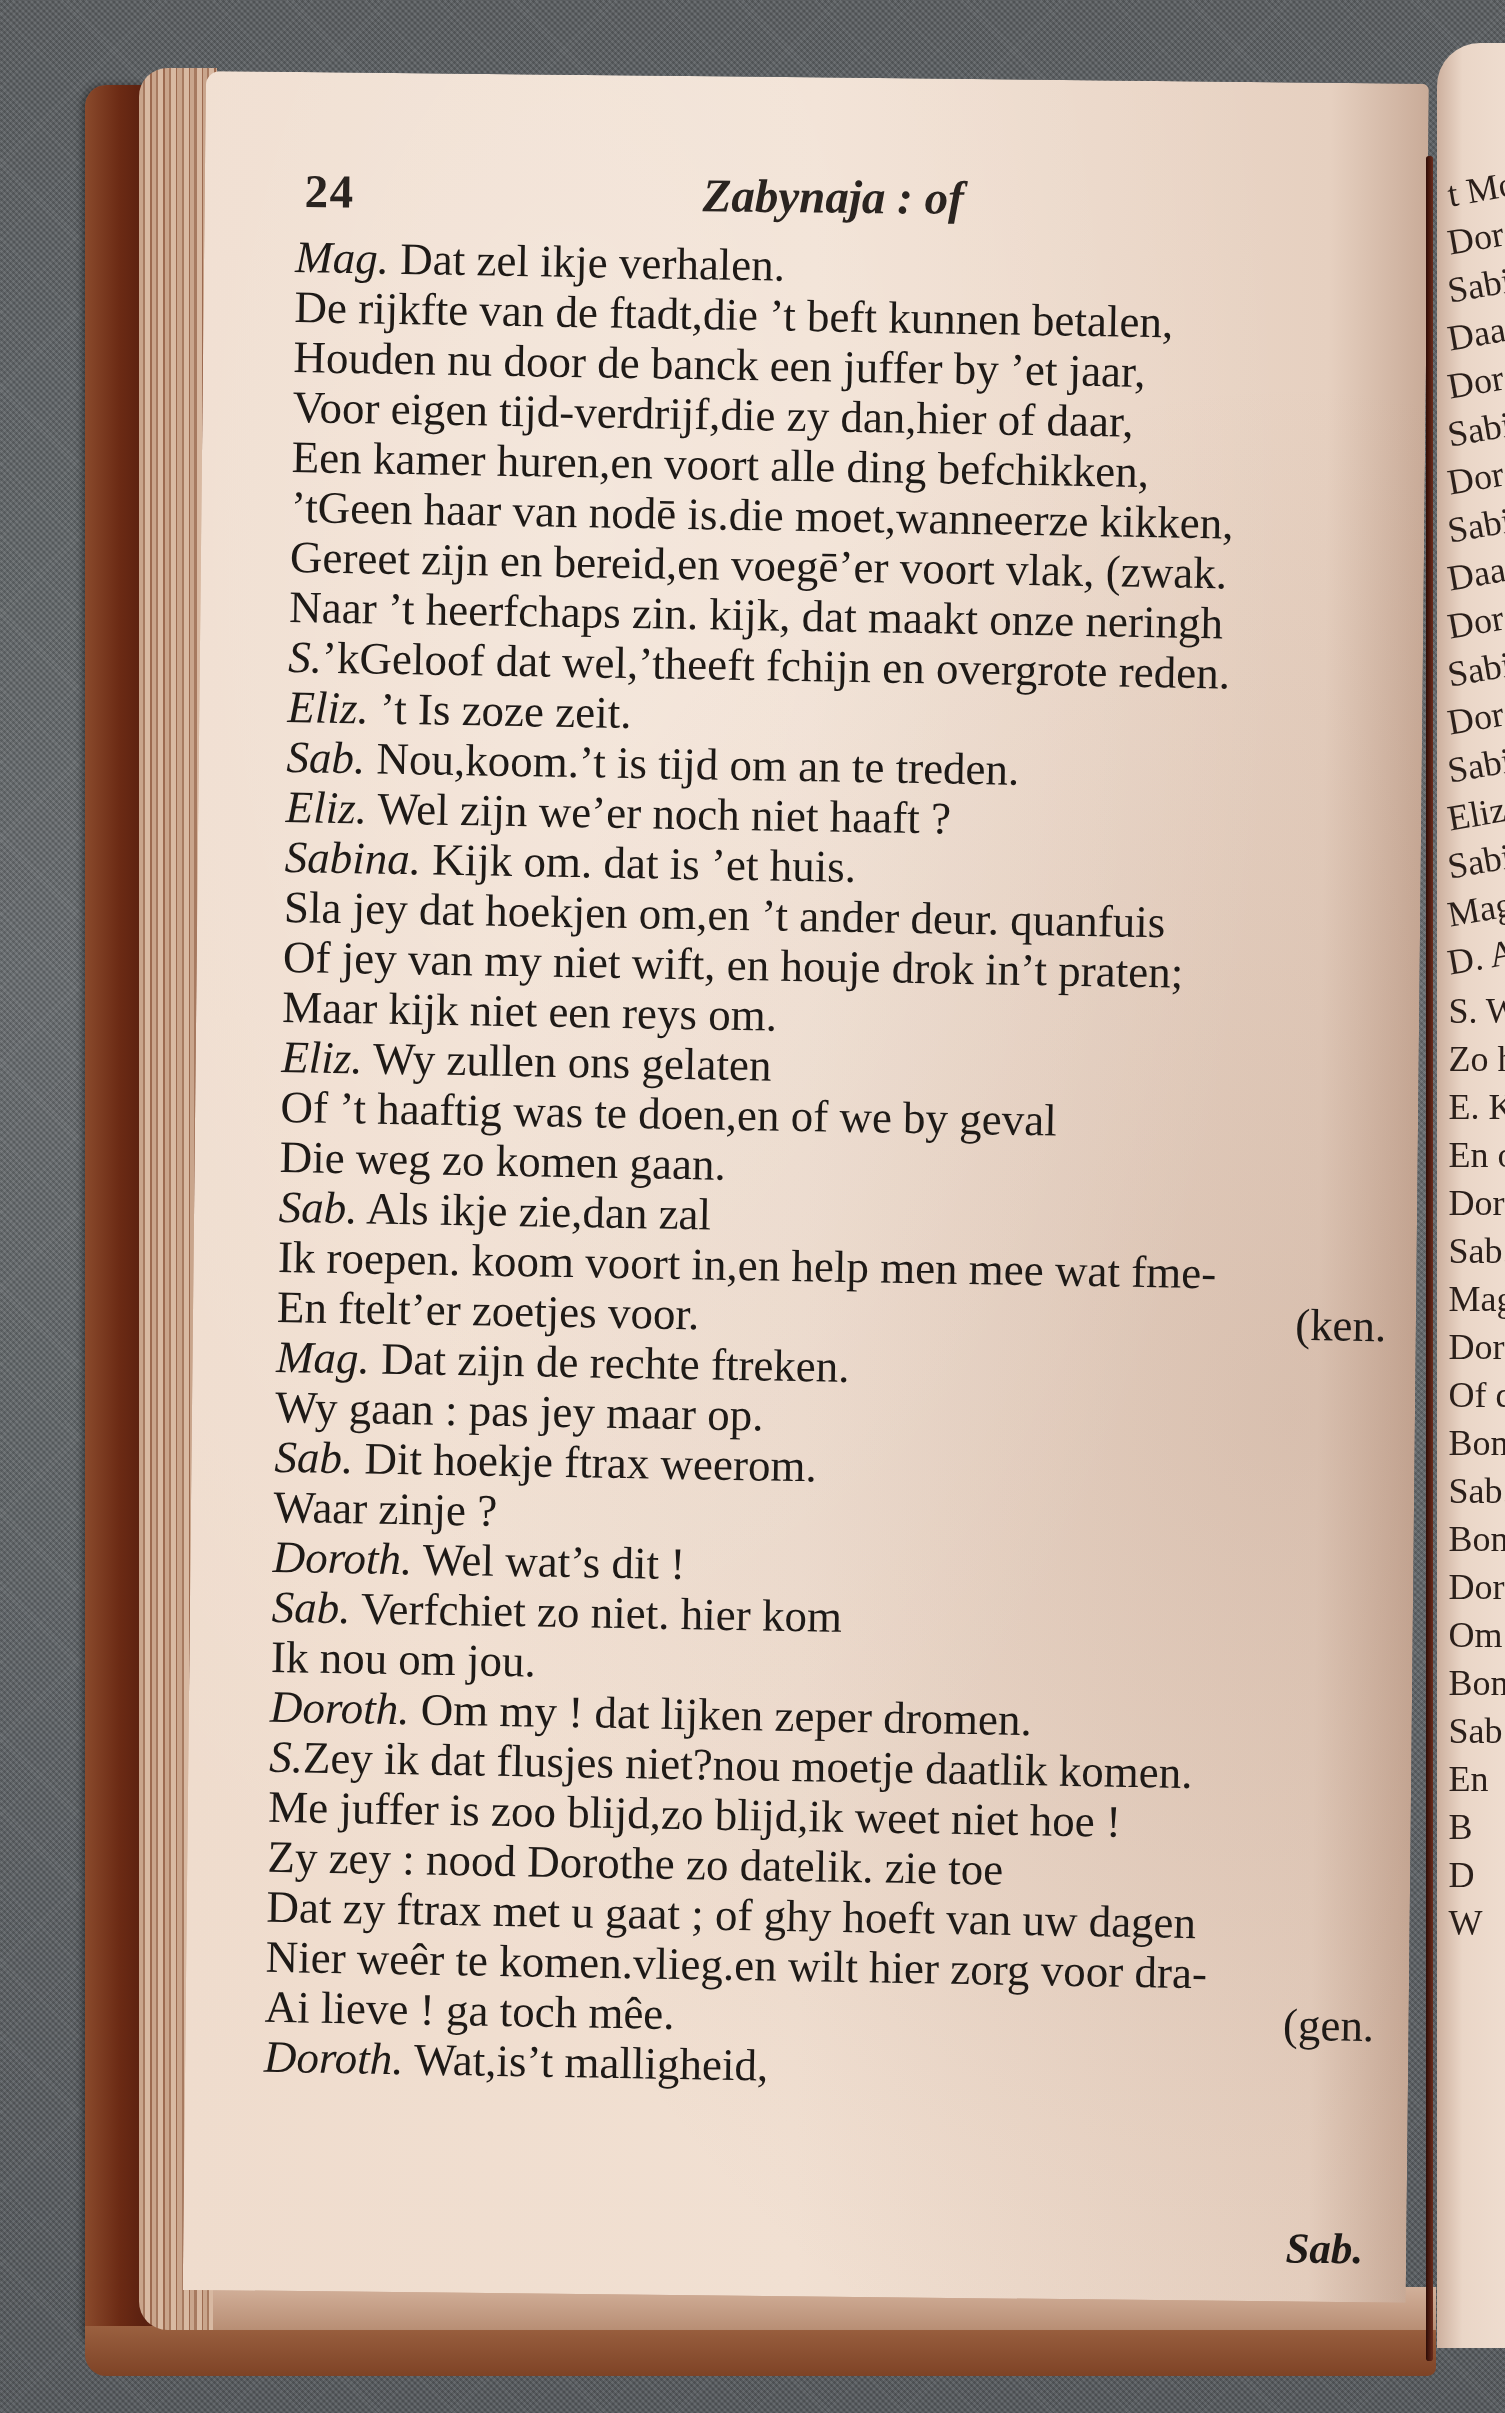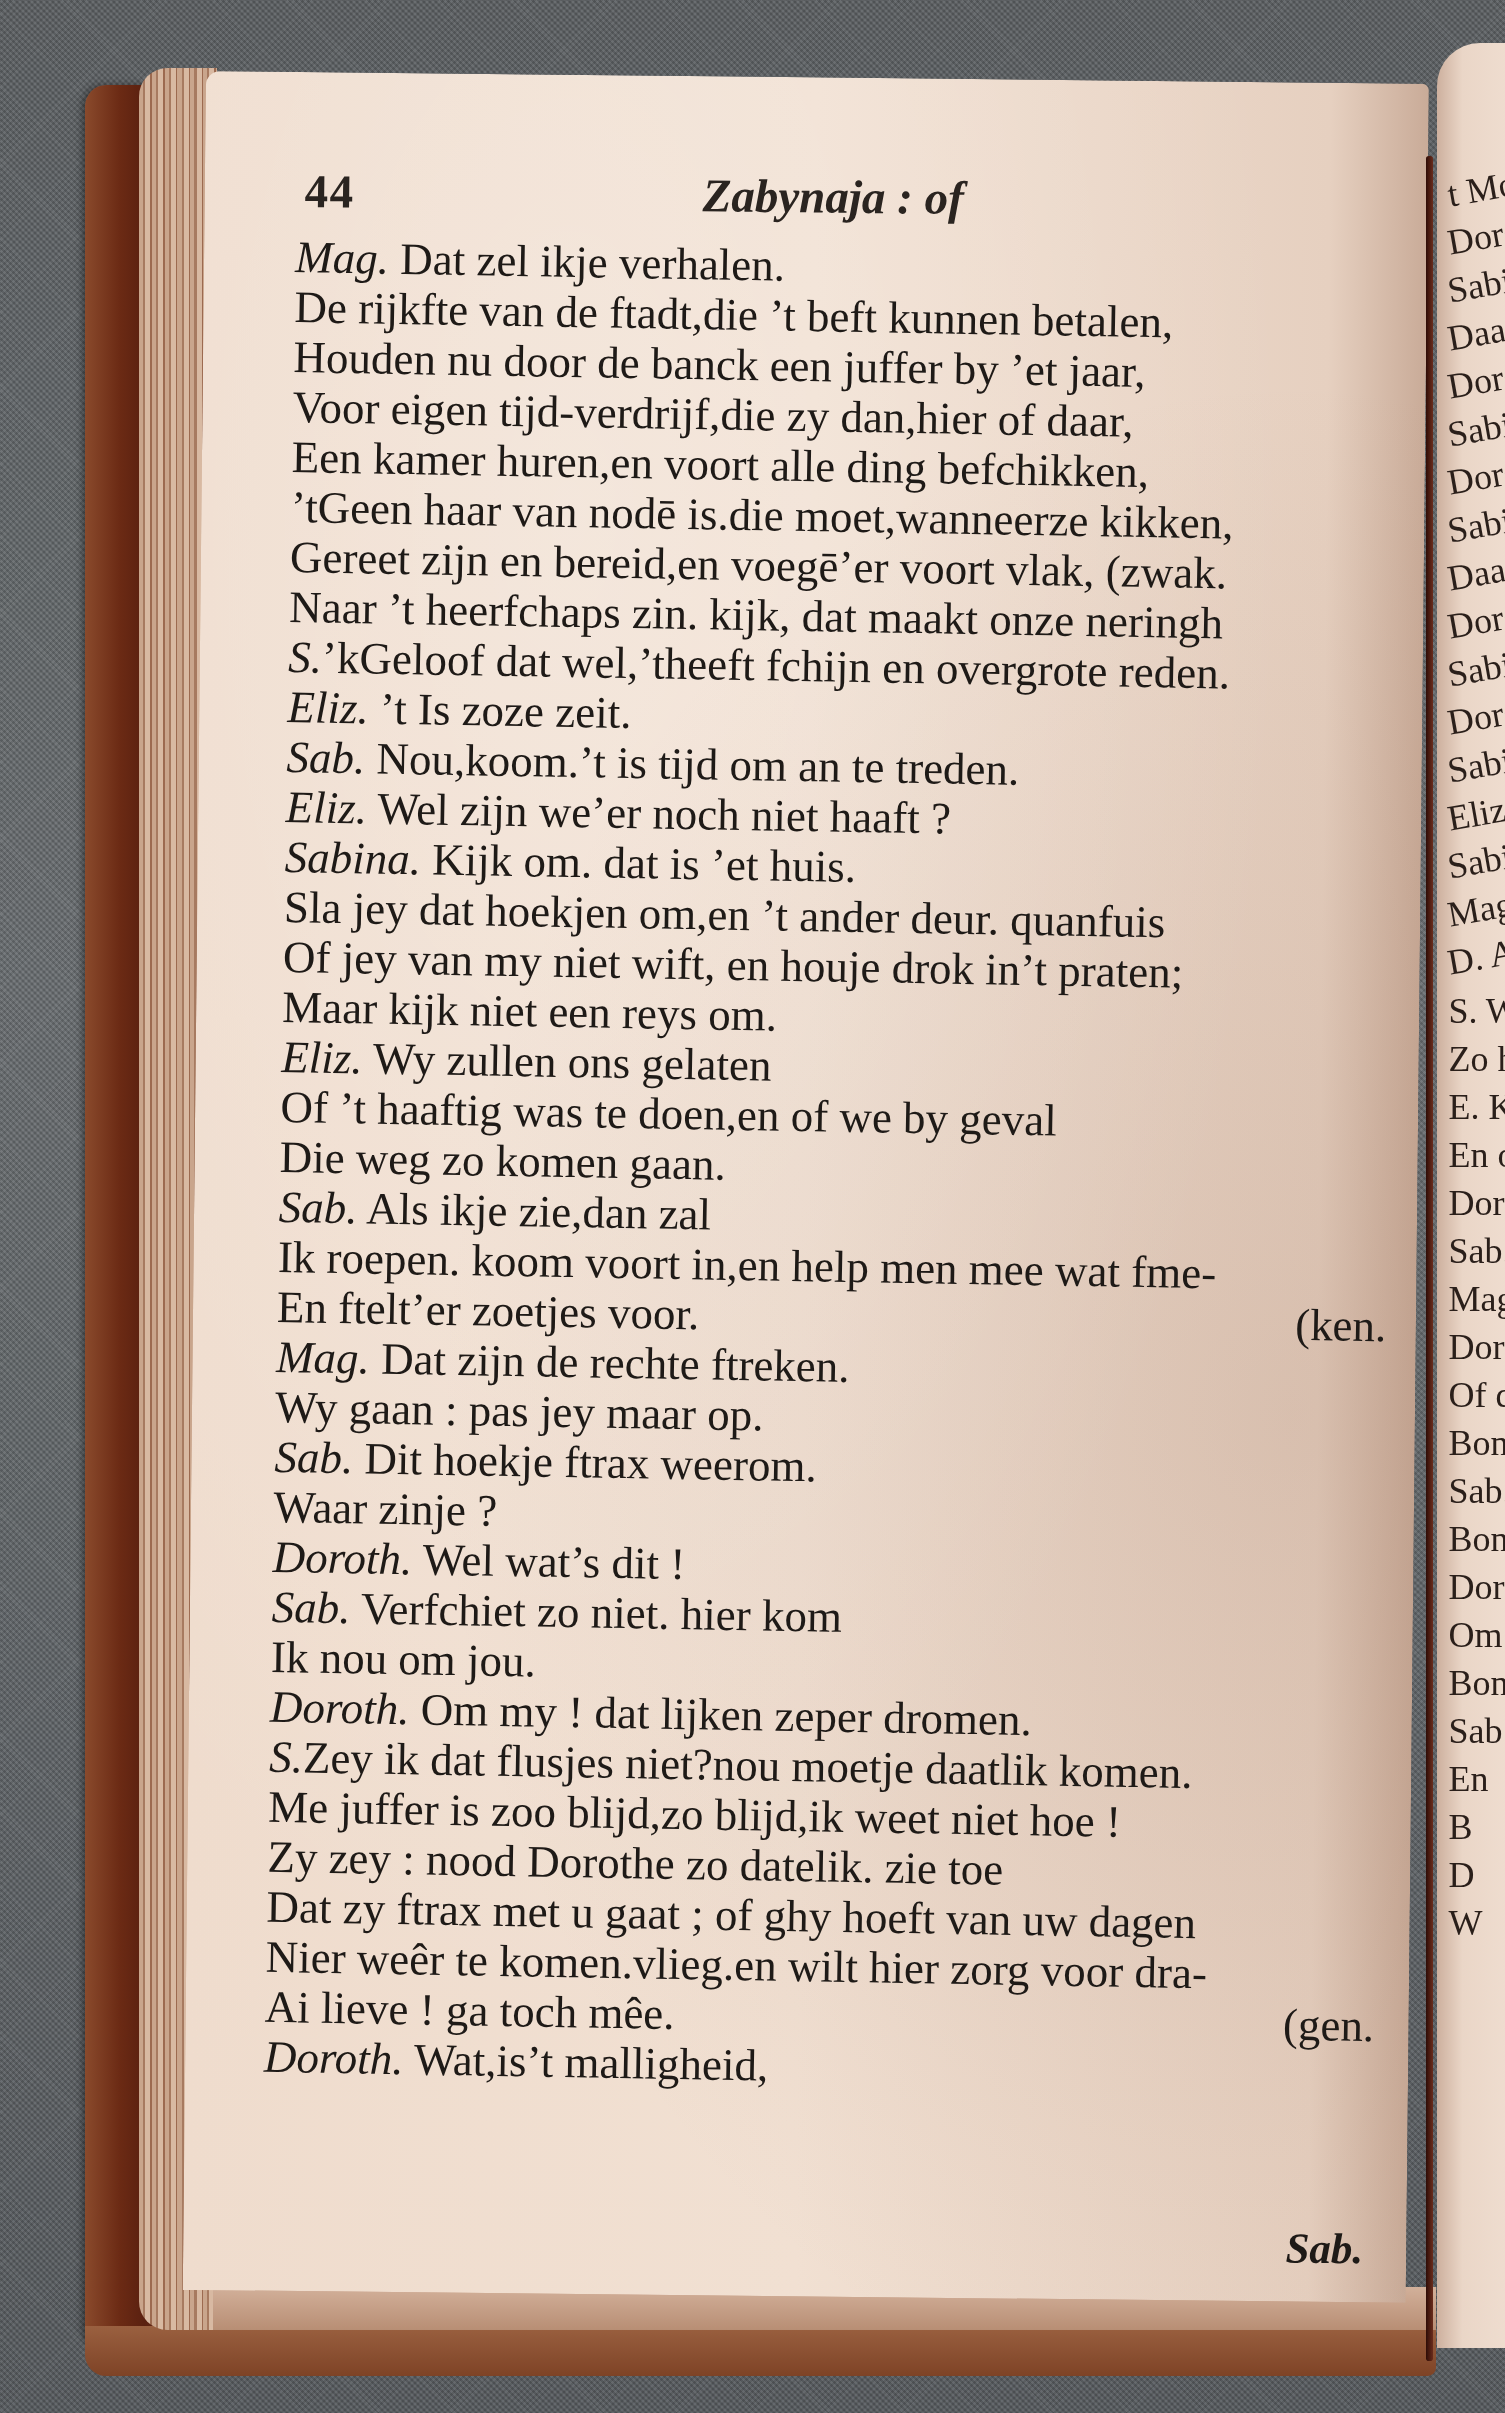--- a/index.html
+++ b/index.html
@@ -82,21 +82,21 @@
 </head>
 <body>
 
 <div class="cover-back"></div>
 <div class="cover-bottom"></div>
 <div class="page-edges"></div>
 <div class="page-bottom-edge"></div>
 
 <div class="page">
   <div class="running-head">
-    <span class="page-number">44</span>
+    <span class="page-number">24</span>
     <span class="header-title">Zabynaja : of</span>
   </div>
   <div class="text-block" id="text-block">
       <div class="line"><span class="speaker">Mag.</span><span> Dat zel ikje verhalen.</span></div>
       <div class="line"><span>De rijkfte van de ftadt,die ’t beft kunnen betalen,</span></div>
       <div class="line"><span>Houden nu door de banck een juffer by ’et jaar,</span></div>
       <div class="line"><span>Voor eigen tijd-verdrijf,die zy dan,hier of daar,</span></div>
       <div class="line"><span>Een kamer huren,en voort alle ding befchikken,</span></div>
       <div class="line"><span>’tGeen haar van nodē is.die moet,wanneerze kikken,</span></div>
       <div class="line"><span>Gereet zijn en bereid,en voegē’er voort vlak, (zwak.</span></div>

